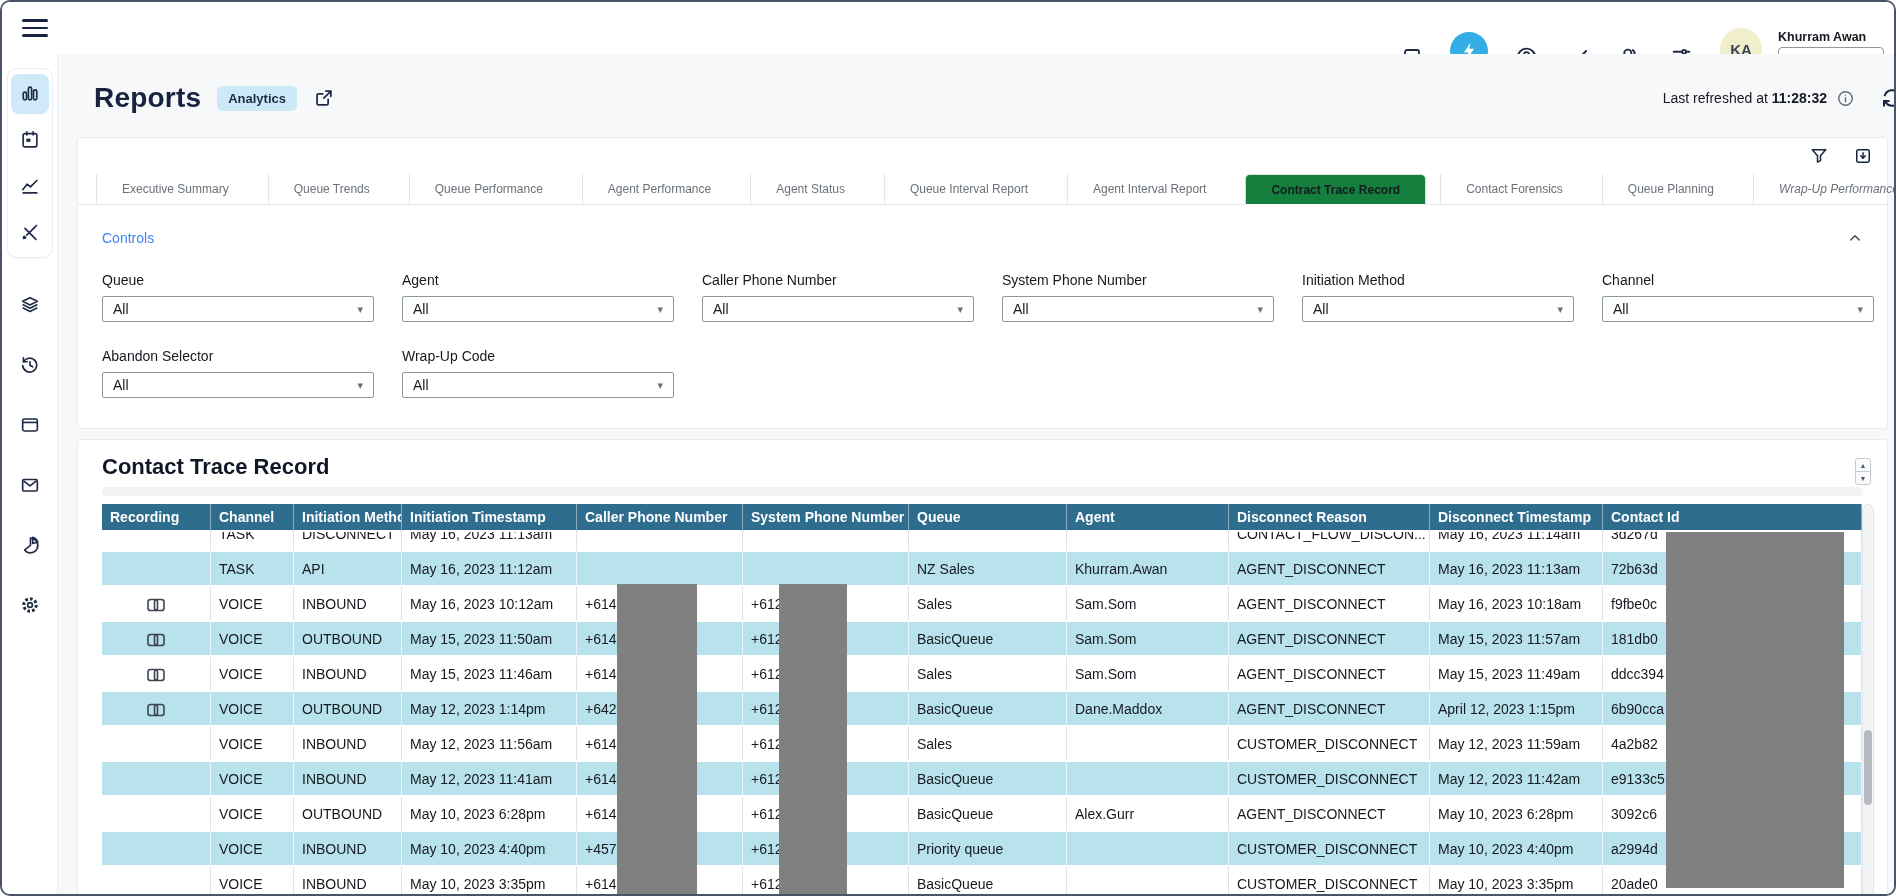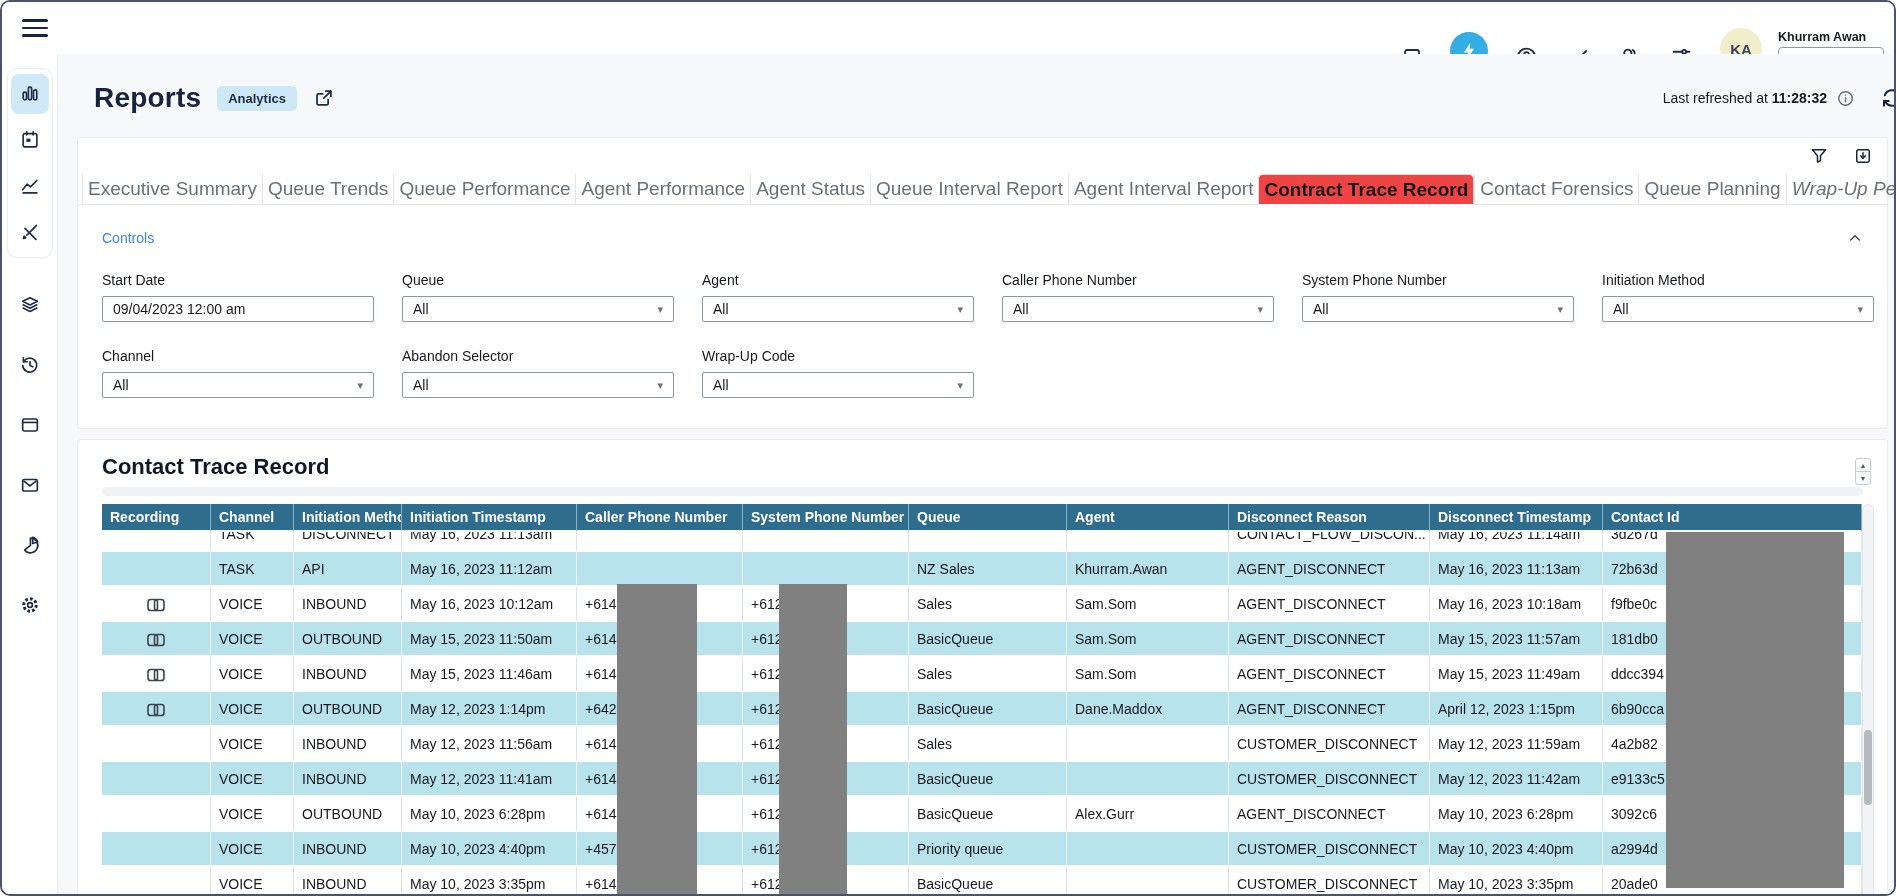--- a/index.html
+++ b/index.html
@@ -41,23 +41,23 @@
   .refreshed b { font-weight:700; }
   .refresh-icon { margin-left:16px; margin-right:-24px; display:flex; }
 
   .card { position:absolute; left:19px; right:6px; background:#fff; border:1px solid #e9ebee; border-radius:4px; }
   .card1 { top:83px; height:292px; }
   .card-icons { position:absolute; top:8px; right:14px; display:flex; gap:24px; }
   .card-icons > div { cursor:pointer; }
 
   
   .tabs { position:absolute; top:36px; left:0; right:0; height:31px; display:flex; align-items:flex-end; border-bottom:1px solid #e4e7ea; padding-left:4px; }
-  .tab { font-size:19px; color:#6a7178; line-height:30px; padding:0 5px; border-left:1px solid #e2e5e8; white-space:nowrap; cursor:pointer; }
+  .tab { font-size:12px; color:#6a7178; line-height:30px; padding:0 25px; border-left:1px solid #e2e5e8; white-space:nowrap; cursor:pointer;margin-left:14px; }
   .tab:last-child { border-right:1px solid #7f1d1d;font-style:italic; }
-  .tab.active { background:#ef4444; color:#16191f; font-weight:700; border:1px solid #d7dbde; border-bottom:1px solid #fff; border-radius:5px 5px 0 0; height:31px; line-height:30px; margin-bottom:-1px; }
+  .tab.active { background:#15803d; color:#16191f; font-weight:700; border:1px solid #d7dbde; border-bottom:1px solid #fff; border-radius:5px 5px 0 0; height:31px; line-height:30px; margin-bottom:-1px; }
 
   
   .controls { position:absolute; top:80px; left:0; right:0; bottom:0; padding:12px 24px; }
   .controls-head { display:flex; align-items:center; justify-content:space-between; }
   .controls-title { font-size:14px; color:#3b82f6; }
   .collapse-btn { cursor:pointer; display:flex; }
   .fields-grid { margin-top:26px; display:grid; grid-template-columns:repeat(6, 272px); column-gap:28px; row-gap:26px; }
   .field-label { font-size:14px; color:#16191f; margin-bottom:8px; }
   .field input { width:100%; height:26px; border:1px solid #8b98a0; border-radius:2px; font-size:14px; font-family:inherit; color:#16191f; padding:0 10px; outline:none; background:#fff; }
   .fake-select { width:100%; height:26px; border:1px solid #8b98a0; border-radius:2px; background:#fff; display:flex; align-items:center; justify-content:space-between; padding:0 10px; font-size:14px; cursor:pointer; }
@@ -293,21 +293,20 @@
       <div class="controls">
         <div class="controls-head">
           <div class="controls-title">Controls</div>
           <div class="collapse-btn">
             <svg width="16" height="16" viewBox="0 0 24 24" fill="none" stroke="#444" stroke-width="2" stroke-linecap="round" stroke-linejoin="round">
                 <polyline points="5.5,15 12,8.5 18.5,15"></polyline>
               </svg>
           </div>
         </div>
         <div class="fields-grid">
-            <div class="field"><div class="field-label">Start Date</div><input type="text" value="09/04/2023 12:00 am" style=""></div>
             <div class="field">
               <div class="field-label">Queue</div>
               <div class="fake-select">
                 <span>All</span>
                 <span class="caret">▾</span>
               </div>
             </div>
             <div class="field">
               <div class="field-label">Agent</div>
               <div class="fake-select">

